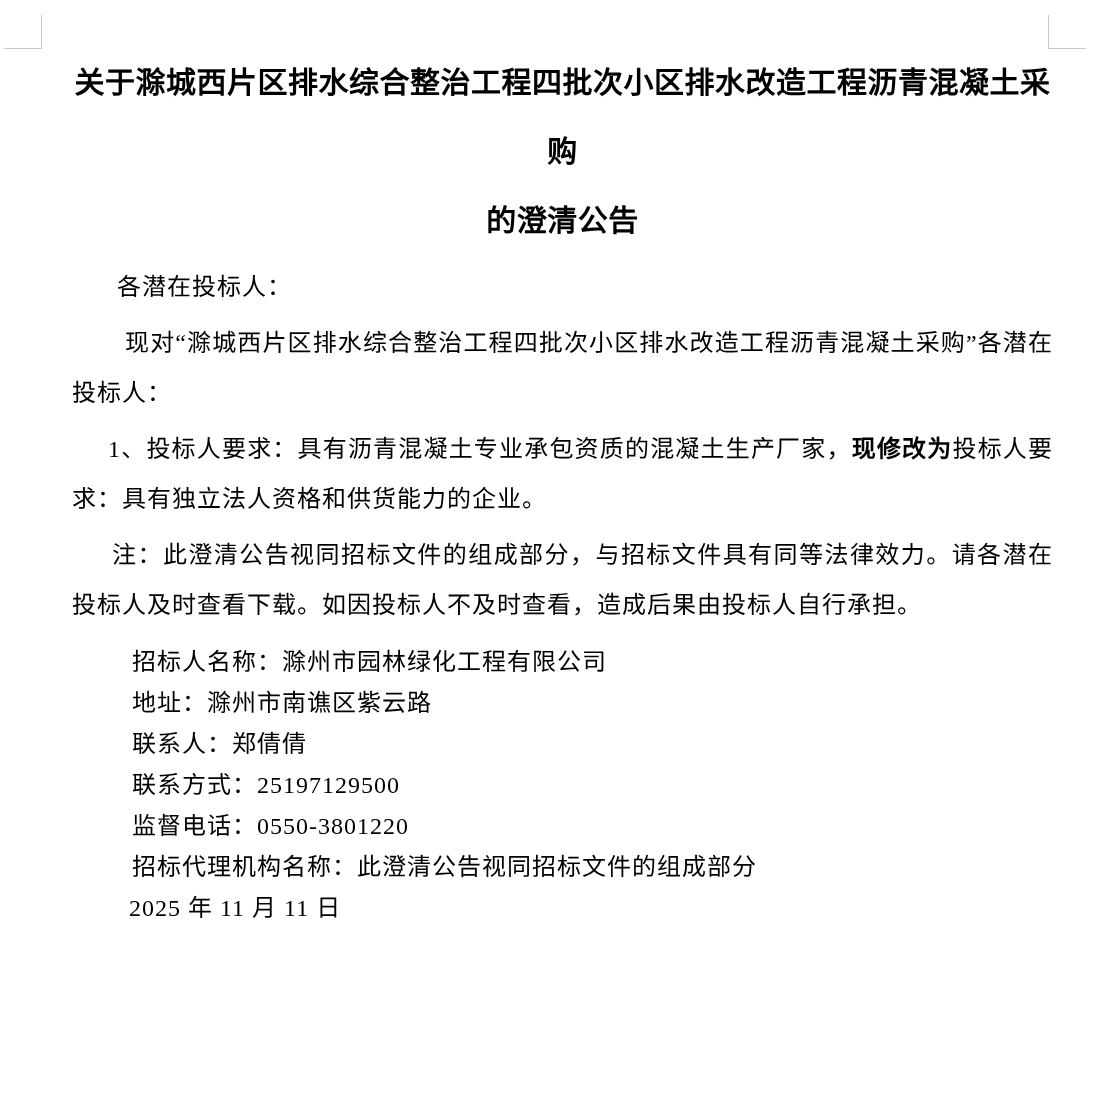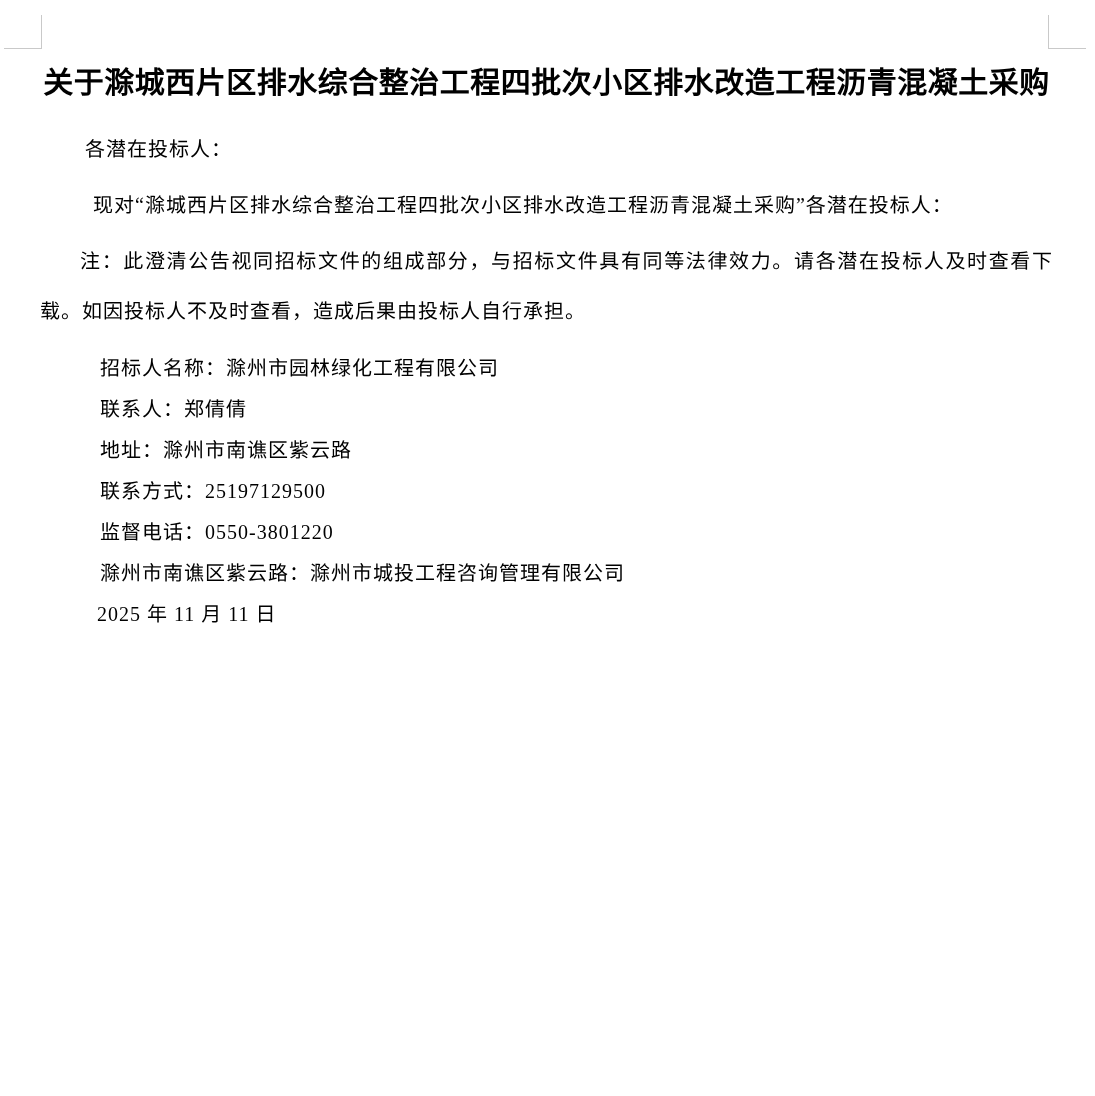--- a/index.html
+++ b/index.html
@@ -28,46 +28,47 @@
     border-right: 1px solid #c9c9c9;
     border-bottom: 1px solid #c9c9c9;
   }
   .corner-mark.right {
     left: 1048px;
     border-left: 1px solid #c9c9c9;
     border-bottom: 1px solid #c9c9c9;
   }
   .doc {
     padding: 48px 42px 0 40px;
+    margin-left: 32px;
   }
   .title {
     font-size: 30px;
     line-height: 69px;
     font-weight: bold;
     text-align: center;
     letter-spacing: 0.5px;
   }
   .body-text {
     margin-top: 7px;
-    font-size: 20px;
+    font-size: 24px;
     letter-spacing: 1px;
   }
   .body-text p {
     margin: 0 0 6px 0;
     line-height: 50px;
     text-align: justify;
   }
   .p-salutation { text-indent: 45px; }
   .p-intro      { text-indent: 53px; }
   .p-item       { text-indent: 36px; }
   .p-note       { text-indent: 40px; font-weight: normal; }
   .bold-inline  { font-weight: bold; }
   .contacts {
     margin-top: 12px;
-    font-size: 20px;
+    font-size: 24px;
     letter-spacing: 1px;
   }
   .contacts p {
     margin: 0;
     line-height: 41px;
     padding-left: 60px;
   }
   .contacts p.date-line {
     padding-left: 57px;
   }
@@ -77,32 +78,34 @@
 
 <div class="page">
 
   <div class="corner-mark left"></div>
   <div class="corner-mark right"></div>
 
   <div class="doc">
 
     <h1 class="title" style="margin:0;">
       <div>关于滁城西片区排水综合整治工程四批次小区排水改造工程沥青混凝土采购</div>
+      <div>的澄清公告</div>
     </h1>
 
     <div class="body-text">
       <p class="p-salutation">各潜在投标人：</p>
       <p class="p-intro">现对“滁城西片区排水综合整治工程四批次小区排水改造工程沥青混凝土采购”各潜在投标人：</p>
+      <p class="p-item"><span>1、投标人要求：具有沥青混凝土专业承包资质的混凝土生产厂家，</span><span class="bold-inline">现修改为</span><span>投标人要求：具有独立法人资格和供货能力的企业。</span></p>
       <p class="p-note">注：此澄清公告视同招标文件的组成部分，与招标文件具有同等法律效力。请各潜在投标人及时查看下载。如因投标人不及时查看，造成后果由投标人自行承担。</p>
     </div>
 
     <div class="contacts">
       <p>招标人名称：滁州市园林绿化工程有限公司</p>
+      <p>地址：滁州市南谯区紫云路</p>
       <p>联系人：郑倩倩</p>
-      <p>地址：滁州市南谯区紫云路</p>
       <p>联系方式：25197129500</p>
       <p>监督电话：0550-3801220</p>
-      <p>滁州市南谯区紫云路：滁州市城投工程咨询管理有限公司</p>
+      <p>招标代理机构名称：此澄清公告视同招标文件的组成部分</p>
       <p class="date-line">2025 年 11 月 11 日</p>
     </div>
 
   </div>
 </div>
 
 </body></html>

